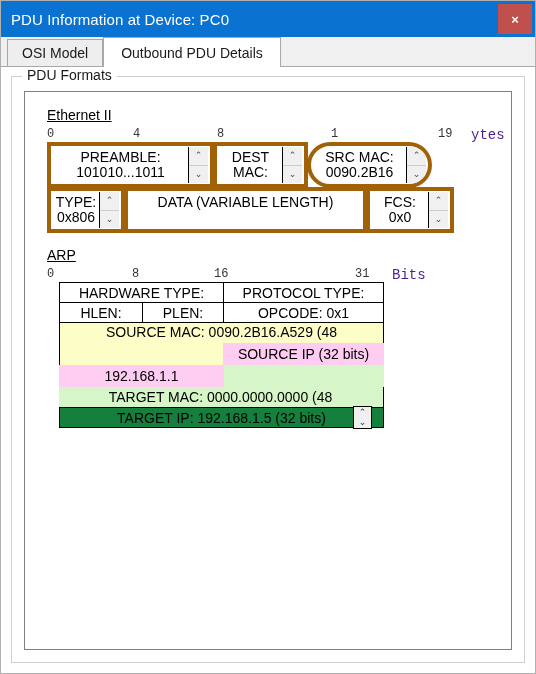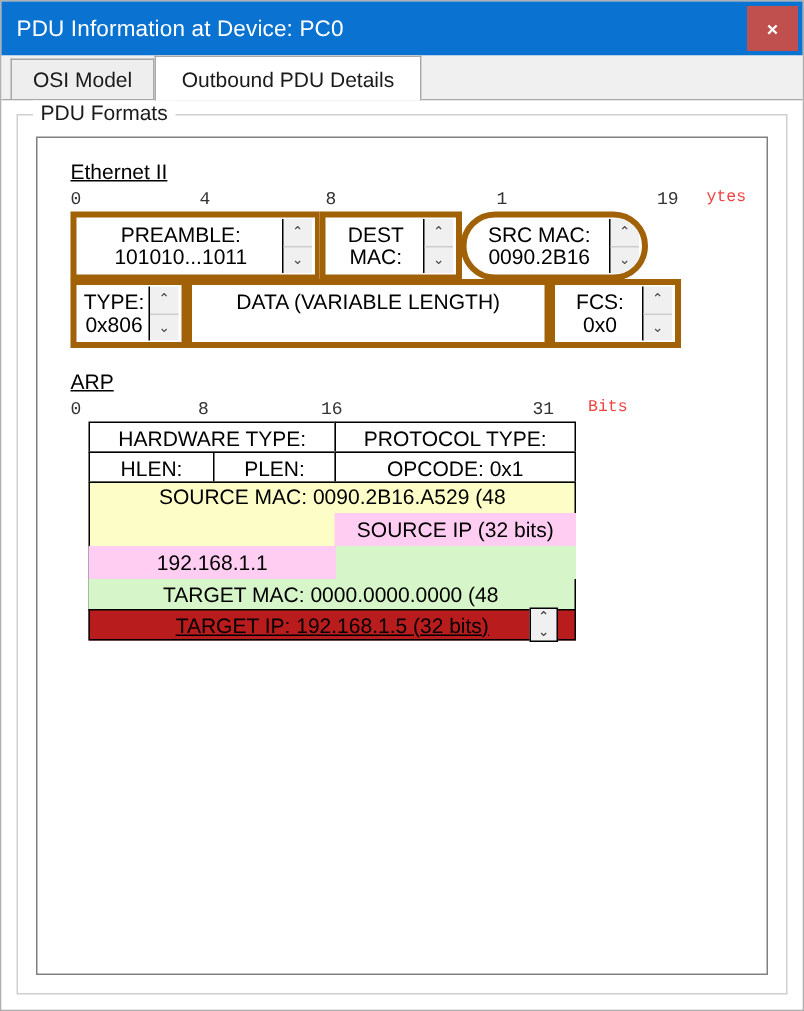--- a/index.html
+++ b/index.html
@@ -219,22 +219,22 @@
     display: flex;
     align-items: center;
     justify-content: center;
     font-size: 9px;
     color: #333333;
     line-height: 1;
   }
 
   .unit-label {
     font-family: "Liberation Mono", monospace;
-    font-size: 11px;
-    color: #ef4444;
+    font-size: 14px;
+    color: #4c1d95;
     position: absolute;
     white-space: nowrap;
   }
 
   
   .arp-stack {
     position: relative;
     width: 325px;
     height: 146px;
   }
@@ -249,21 +249,21 @@
     justify-content: center;
     text-align: center;
     white-space: nowrap;
     overflow: hidden;
     margin-left: 12px;
   }
   .arp-plain { background: #ffffff; }
   .arp-yellow { background: #fdfdc8; }
   .arp-pink { background: #ffccf2; }
   .arp-green { background: #d6f5c8; }
-  .arp-blue { background: #b91c1c; text-decoration: underline; }
+  .arp-blue { background: #15803d; }
   .arp-noborder { border: none; }
 </style>
 </head>
 <body>
 
 <div class="window">
 
   <div class="titlebar">
     <div class="titlebar-text">PDU Information at Device: PC0</div>
     <div class="close-button">×</div>

